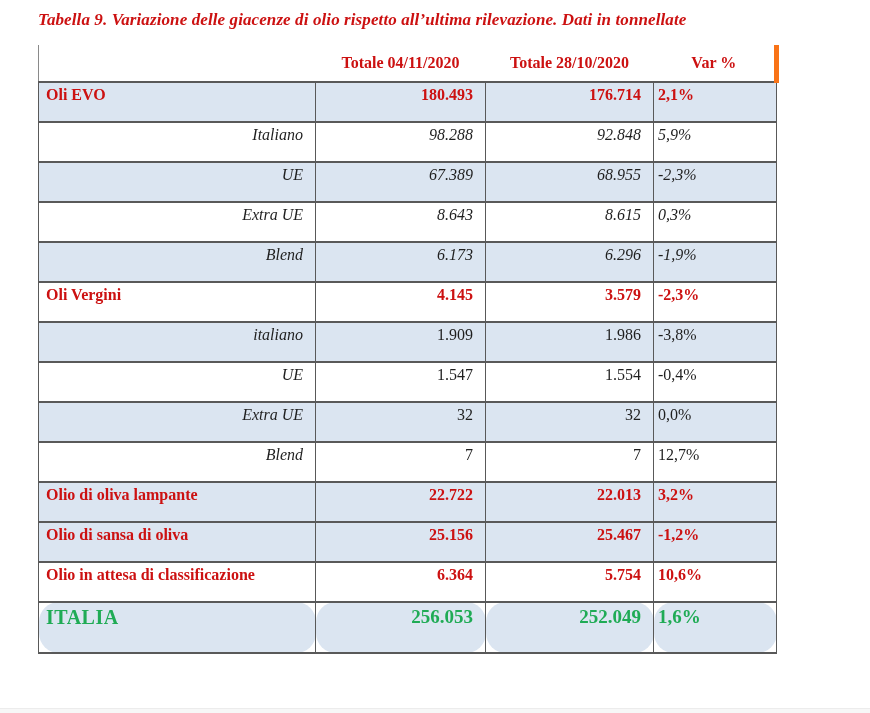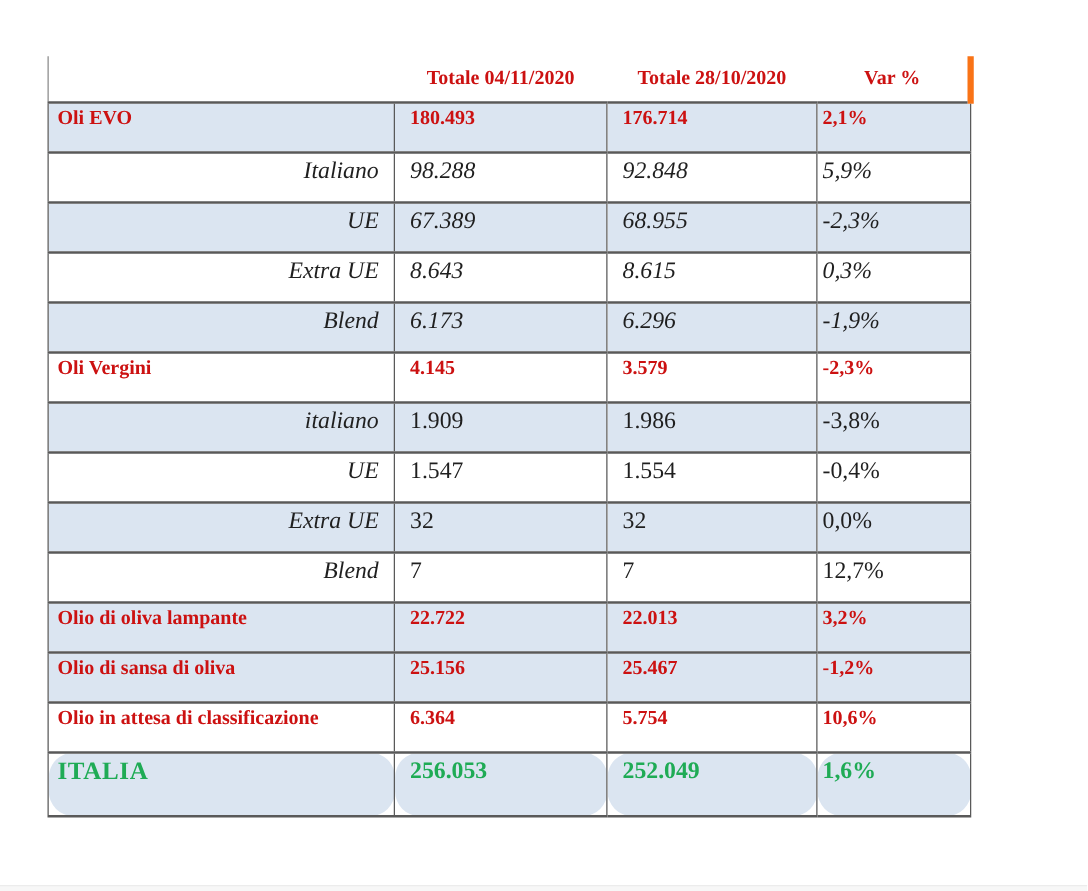--- a/index.html
+++ b/index.html
@@ -54,30 +54,30 @@
   thead th:last-child  { border-right: 5px solid #f97316; }
 
   tbody tr { height: 40px; }
   tbody td {
     border-left: 1px solid #595959;
     border-right: 1px solid #595959;
     border-top: 2px solid #595959;
     border-bottom: 2px solid #595959;
     vertical-align: top;
     padding: 3px 12px 0 12px;
-    font-size: 19px;
+    font-size: 16px;
     color: #1f1f1f;
     background: #ffffff;
     overflow: hidden;
     white-space: nowrap;
   }
   tbody tr.shaded td { background: #dbe5f1; }
 
   td.cell-label { text-align: left; padding-left: 7px; }
-  td.cell-num   { text-align: left; }
+  td.cell-num   { text-align: right; }
   td.cell-var   { text-align: left; padding-left: 4px; padding-right: 4px; }
 
   tr.style-category td {
     font-weight: bold;
     color: #cc1111;
     font-size: 16px;
   }
   tr.style-sub-italic td.cell-label,
   tr.style-sub-upright td.cell-label {
     text-align: right;
@@ -102,20 +102,21 @@
     height: 5px;
     background: #f7f7f7;
     border-top: 1px solid #ececec;
   }
 </style>
 </head>
 <body>
 
 <div class="page">
 
+  <div class="caption">Tabella 9. Variazione delle giacenze di olio rispetto all’ultima rilevazione. Dati in tonnellate</div>
 
   <table class="oil-table">
     <colgroup>
       <col class="c-label">
       <col class="c-v1">
       <col class="c-v2">
       <col class="c-var">
     </colgroup>
     <thead>
       <tr>

